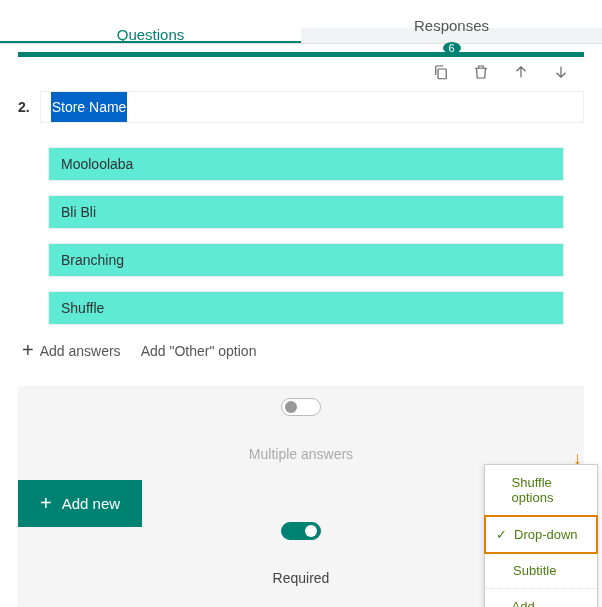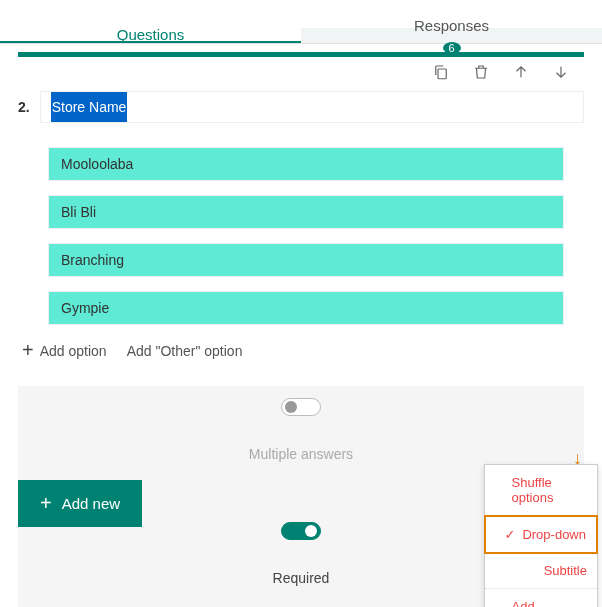--- a/index.html
+++ b/index.html
@@ -34,21 +34,21 @@
 .toggle .knob { position: absolute; width: 12px; height: 12px; border-radius: 50%; background: #999; top: 2px; left: 3px; }
 .toggle.on { background: #008272; border-color: #008272; }
 .toggle.on .knob { background: #fff; left: auto; right: 3px; }
 .req-label { color: #444; }
 .more-dots { letter-spacing: 2px; color: #777; cursor: pointer; font-size: 14px; }
 
 .add-new-btn { position: absolute; left: 18px; top: 480px; background: #008272; color: #fff; border: none; padding: 12px 22px; font-size: 15px; display: flex; align-items: center; gap: 10px; cursor: pointer; }
 .add-new-btn .plus { font-size: 20px; font-weight: 300; }
 
 .menu { position: absolute; right: 4px; top: 464px; width: 114px; background: #fff; border: 1px solid #ccc; box-shadow: 0 2px 6px rgba(0,0,0,0.15); font-size: 13px; }
-.menu-item { padding: 10px 10px; border-bottom: 1px dotted #ddd; cursor: pointer; display: flex; align-items: center; gap: 6px; color: #ef4444; justify-content: flex-end; }
+.menu-item { padding: 10px 10px; border-bottom: 1px dotted #ddd; cursor: pointer; display: flex; align-items: center; gap: 6px; color: #4d7c0f; }
 .menu-item:last-child { border-bottom: none; }
 .menu-item.highlight { border: 2px solid #e08000; margin: -1px; }
 .check { width: 12px; }
 
 .arrow-annotation { position: absolute; right: 20px; top: 448px; color: #e08000; font-size: 18px; font-weight: bold; }
 
 </style>
 </head>
 <body>
 
@@ -83,27 +83,27 @@
 <div class="question-area">
   <div class="qrow">
     <div class="qnum">2.</div>
     <div class="qtitle"><span>Store Name</span></div>
   </div>
 
   <div class="options">
     <div class="option">Mooloolaba</div>
     <div class="option">Bli Bli</div>
     <div class="option">Branching</div>
-    <div class="option">Gympie</div>
+    <div class="option">Shuffle</div>
   </div>
 
   <div class="add-options">
     <div class="add-opt">
       <span class="plus-thin">+</span>
-      <span>Add option</span>
+      <span>Add answers</span>
     </div>
     <div class="add-opt">
       <span>Add "Other" option</span>
     </div>
   </div>
 </div>
 
 <div class="footer">
   <div class="toggle">
       <div class="knob"></div>

